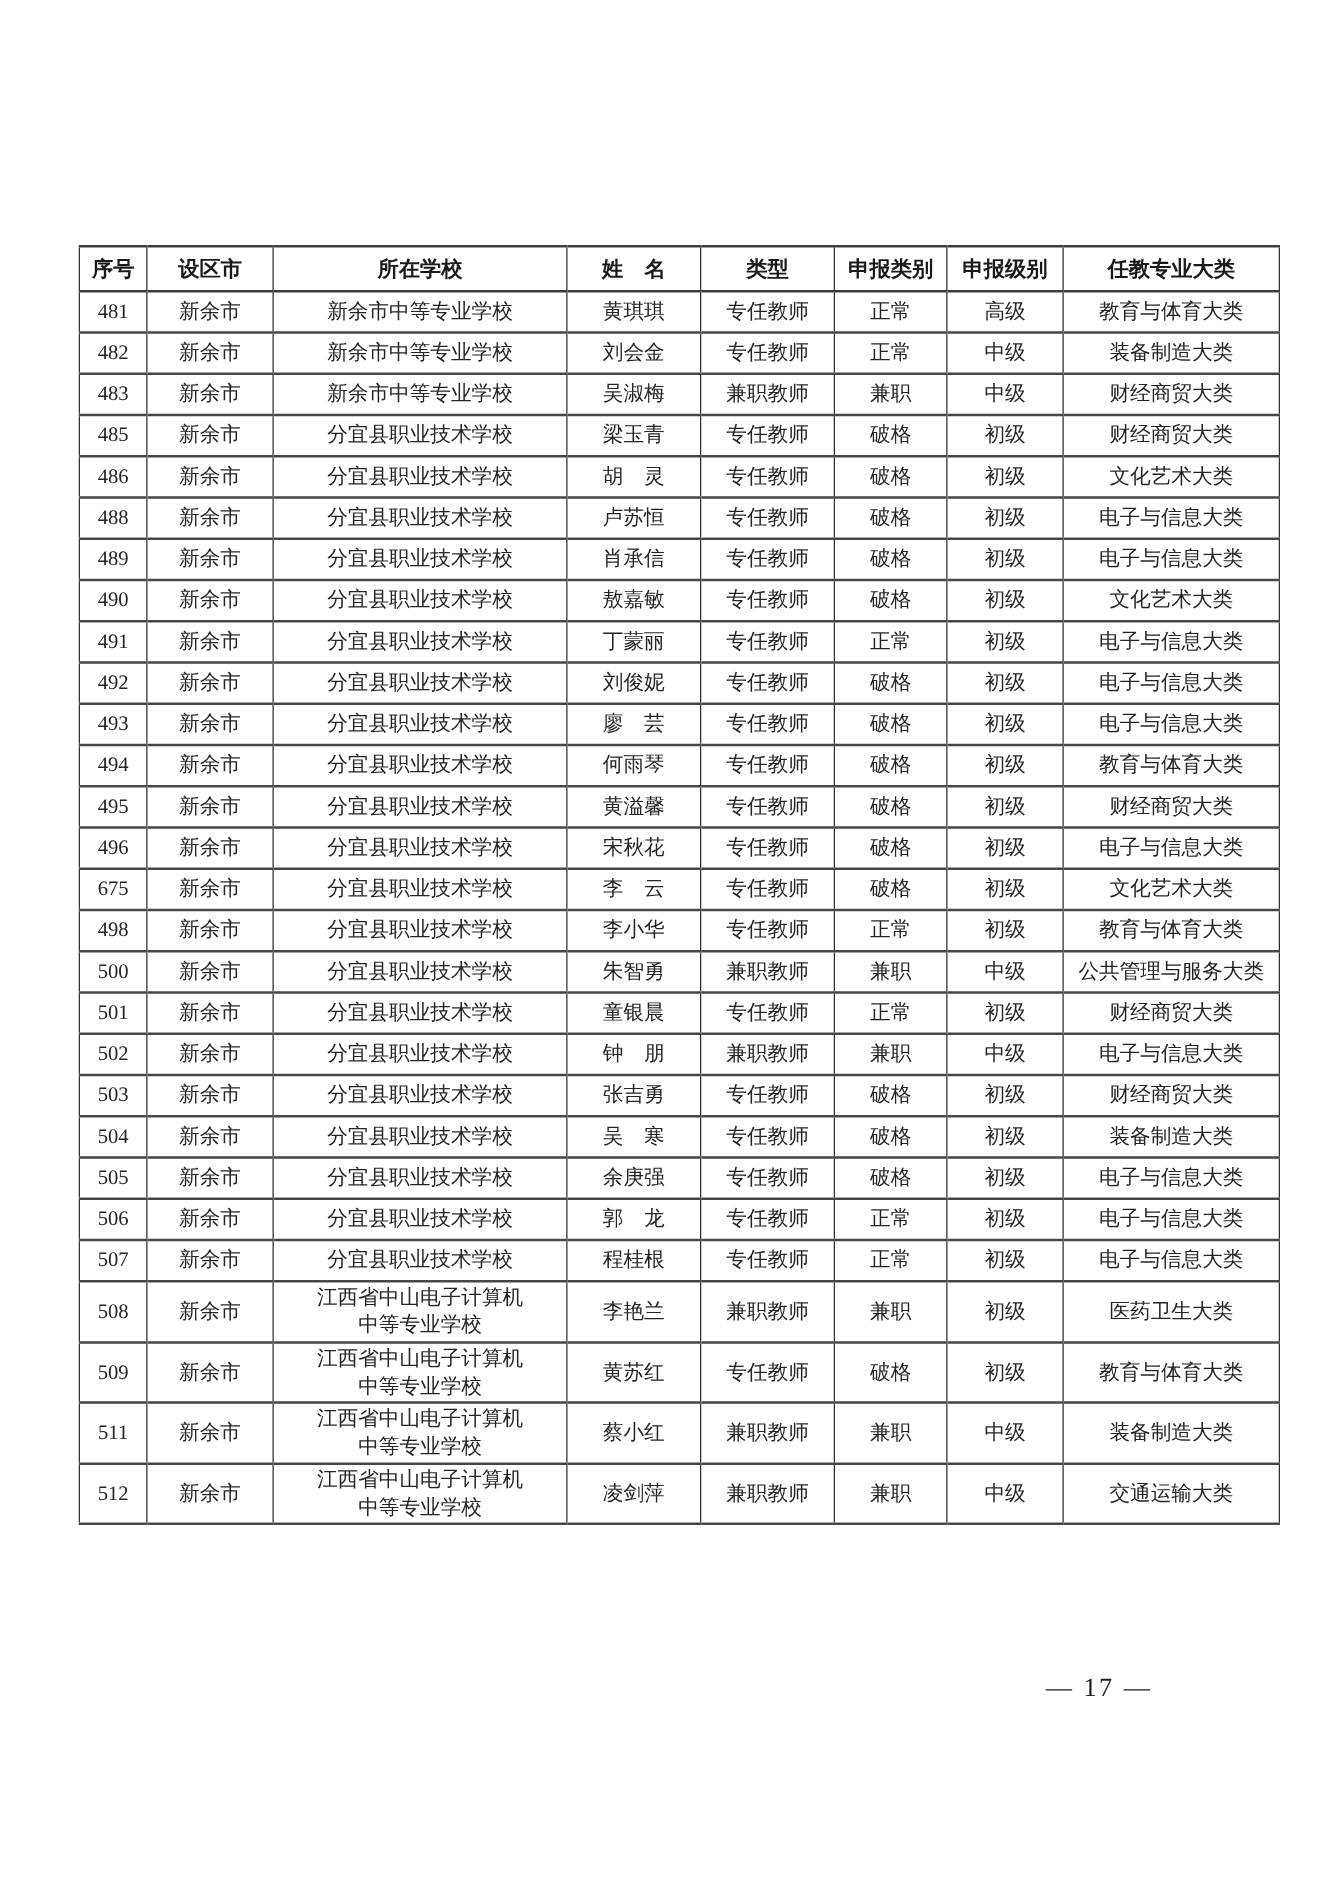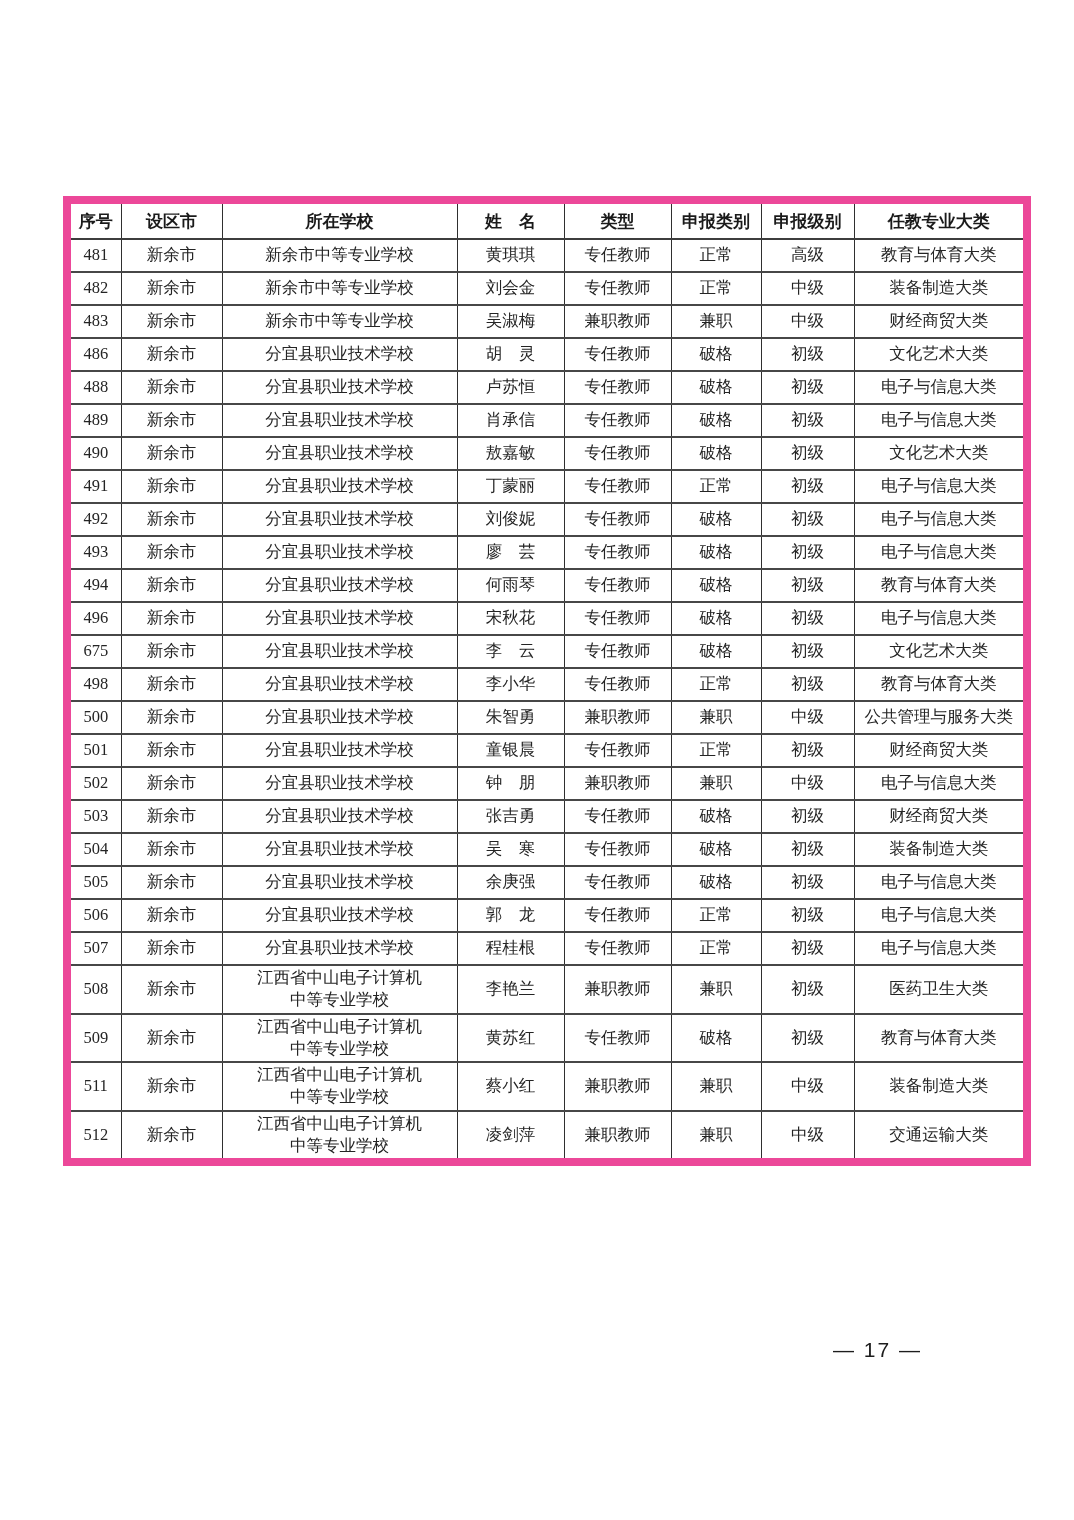--- a/index.html
+++ b/index.html
@@ -16,21 +16,21 @@
     font-family: "Liberation Serif", "DejaVu Serif", serif;
     color: #222222;
   }
   table.roster {
     position: absolute;
     left: 63px;
     top: 196px;
     width: 960px;
     border-collapse: collapse;
     table-layout: fixed;
-    border: 8px solid #ec4899;
+    border: 1px solid #ec4899;
     padding-left: 36px;
   }
   table.roster th {
     font-family: "Liberation Sans", "DejaVu Sans", sans-serif;
     font-weight: bold;
     font-size: 17px;
     color: #1a1a1a;
     height: 32px;
     border: 1px solid #2f2f2f;
     border-top: 2px solid #3d3d3d;
@@ -54,21 +54,21 @@
   td.cell-school {
     white-space: pre-line;
   }
   .page-footer {
     position: absolute;
     top: 1338px;
     right: 152px;
     font-size: 21px;
     color: #1d1d1d;
     letter-spacing: 2px;
-    font-family: Liberation Sans, sans-serif;
+    font-family: Liberation Serif, serif;
   }
 </style>
 </head>
 <body>
 
 <div class="page">
 
   <table class="roster">
     <colgroup>
       <col style="width:54px">
@@ -117,20 +117,30 @@
       <td class="cell-no">483</td>
       <td class="cell-city">新余市</td>
       <td class="cell-school">新余市中等专业学校</td>
       <td class="cell-name">吴淑梅</td>
       <td class="cell-type">兼职教师</td>
       <td class="cell-category">兼职</td>
       <td class="cell-level">中级</td>
       <td class="cell-major">财经商贸大类</td>
     </tr>
         <tr>
+      <td class="cell-no">485</td>
+      <td class="cell-city">新余市</td>
+      <td class="cell-school">分宜县职业技术学校</td>
+      <td class="cell-name">梁玉青</td>
+      <td class="cell-type">专任教师</td>
+      <td class="cell-category">破格</td>
+      <td class="cell-level">初级</td>
+      <td class="cell-major">财经商贸大类</td>
+    </tr>
+        <tr>
       <td class="cell-no">486</td>
       <td class="cell-city">新余市</td>
       <td class="cell-school">分宜县职业技术学校</td>
       <td class="cell-name">胡　灵</td>
       <td class="cell-type">专任教师</td>
       <td class="cell-category">破格</td>
       <td class="cell-level">初级</td>
       <td class="cell-major">文化艺术大类</td>
     </tr>
         <tr>
@@ -195,20 +205,30 @@
     </tr>
         <tr>
       <td class="cell-no">494</td>
       <td class="cell-city">新余市</td>
       <td class="cell-school">分宜县职业技术学校</td>
       <td class="cell-name">何雨琴</td>
       <td class="cell-type">专任教师</td>
       <td class="cell-category">破格</td>
       <td class="cell-level">初级</td>
       <td class="cell-major">教育与体育大类</td>
+    </tr>
+        <tr>
+      <td class="cell-no">495</td>
+      <td class="cell-city">新余市</td>
+      <td class="cell-school">分宜县职业技术学校</td>
+      <td class="cell-name">黄溢馨</td>
+      <td class="cell-type">专任教师</td>
+      <td class="cell-category">破格</td>
+      <td class="cell-level">初级</td>
+      <td class="cell-major">财经商贸大类</td>
     </tr>
         <tr>
       <td class="cell-no">496</td>
       <td class="cell-city">新余市</td>
       <td class="cell-school">分宜县职业技术学校</td>
       <td class="cell-name">宋秋花</td>
       <td class="cell-type">专任教师</td>
       <td class="cell-category">破格</td>
       <td class="cell-level">初级</td>
       <td class="cell-major">电子与信息大类</td>

